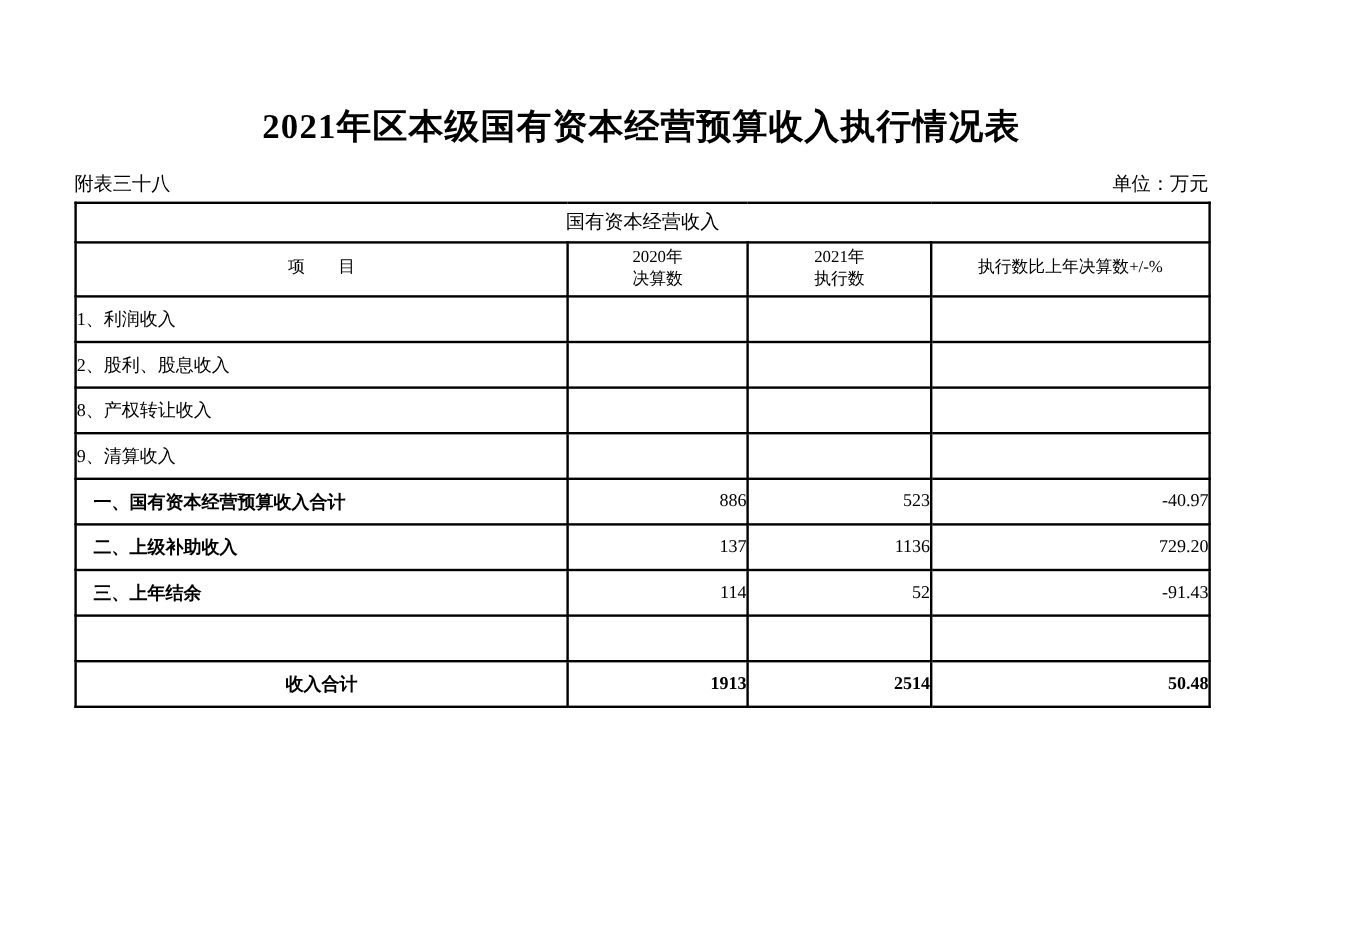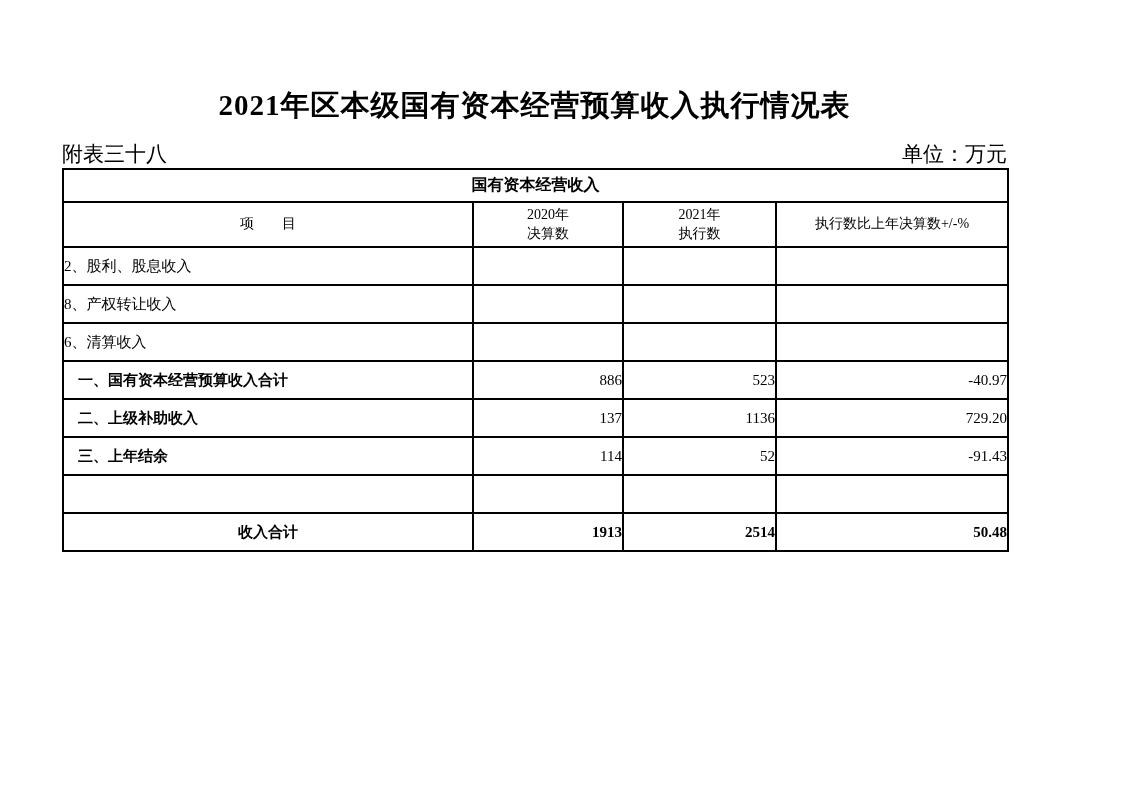--- a/index.html
+++ b/index.html
@@ -28,42 +28,42 @@
     letter-spacing: 1px;
     white-space: nowrap;
   }
   .meta-row {
     position: absolute;
     top: 144px;
     left: 62px;
     width: 945px;
     display: flex;
     justify-content: space-between;
-    font-size: 21px;
+    font-size: 16px;
     line-height: 20px;
   }
   table.budget {
     position: absolute;
     top: 168px;
     left: 62px;
     width: 945px;
     border-collapse: collapse;
     table-layout: fixed;
     font-size: 15px;
   }
   table.budget th, table.budget td {
     border: 2px solid #000;
     padding: 0;
     overflow: hidden;
     white-space: nowrap;
   }
   tr.row-span th {
     height: 31px;
     font-size: 16px;
-    font-weight: bold;
+    font-weight: normal;
     text-align: center;
   }
   tr.row-cols th {
     height: 43px;
     font-size: 14px;
     font-weight: normal;
     text-align: center;
     line-height: 1.35;
     vertical-align: middle;
   }
@@ -122,33 +122,39 @@
           <span class="line">2021年</span>
           <span class="line">执行数</span>
         </th>
         <th>
           <span class="line">执行数比上年决算数+/-%</span>
         </th>
       </tr>
     </thead>
     <tbody>
         <tr class="normal">
+          <td class="c-item">1、利润收入</td>
+          <td class="c-num"></td>
+          <td class="c-num"></td>
+          <td class="c-num"></td>
+        </tr>
+        <tr class="normal">
           <td class="c-item">2、股利、股息收入</td>
           <td class="c-num"></td>
           <td class="c-num"></td>
           <td class="c-num"></td>
         </tr>
         <tr class="normal">
           <td class="c-item">8、产权转让收入</td>
           <td class="c-num"></td>
           <td class="c-num"></td>
           <td class="c-num"></td>
         </tr>
         <tr class="normal">
-          <td class="c-item">6、清算收入</td>
+          <td class="c-item">9、清算收入</td>
           <td class="c-num"></td>
           <td class="c-num"></td>
           <td class="c-num"></td>
         </tr>
         <tr class="section">
           <td class="c-item">一、国有资本经营预算收入合计</td>
           <td class="c-num">886</td>
           <td class="c-num">523</td>
           <td class="c-num">-40.97</td>
         </tr>

